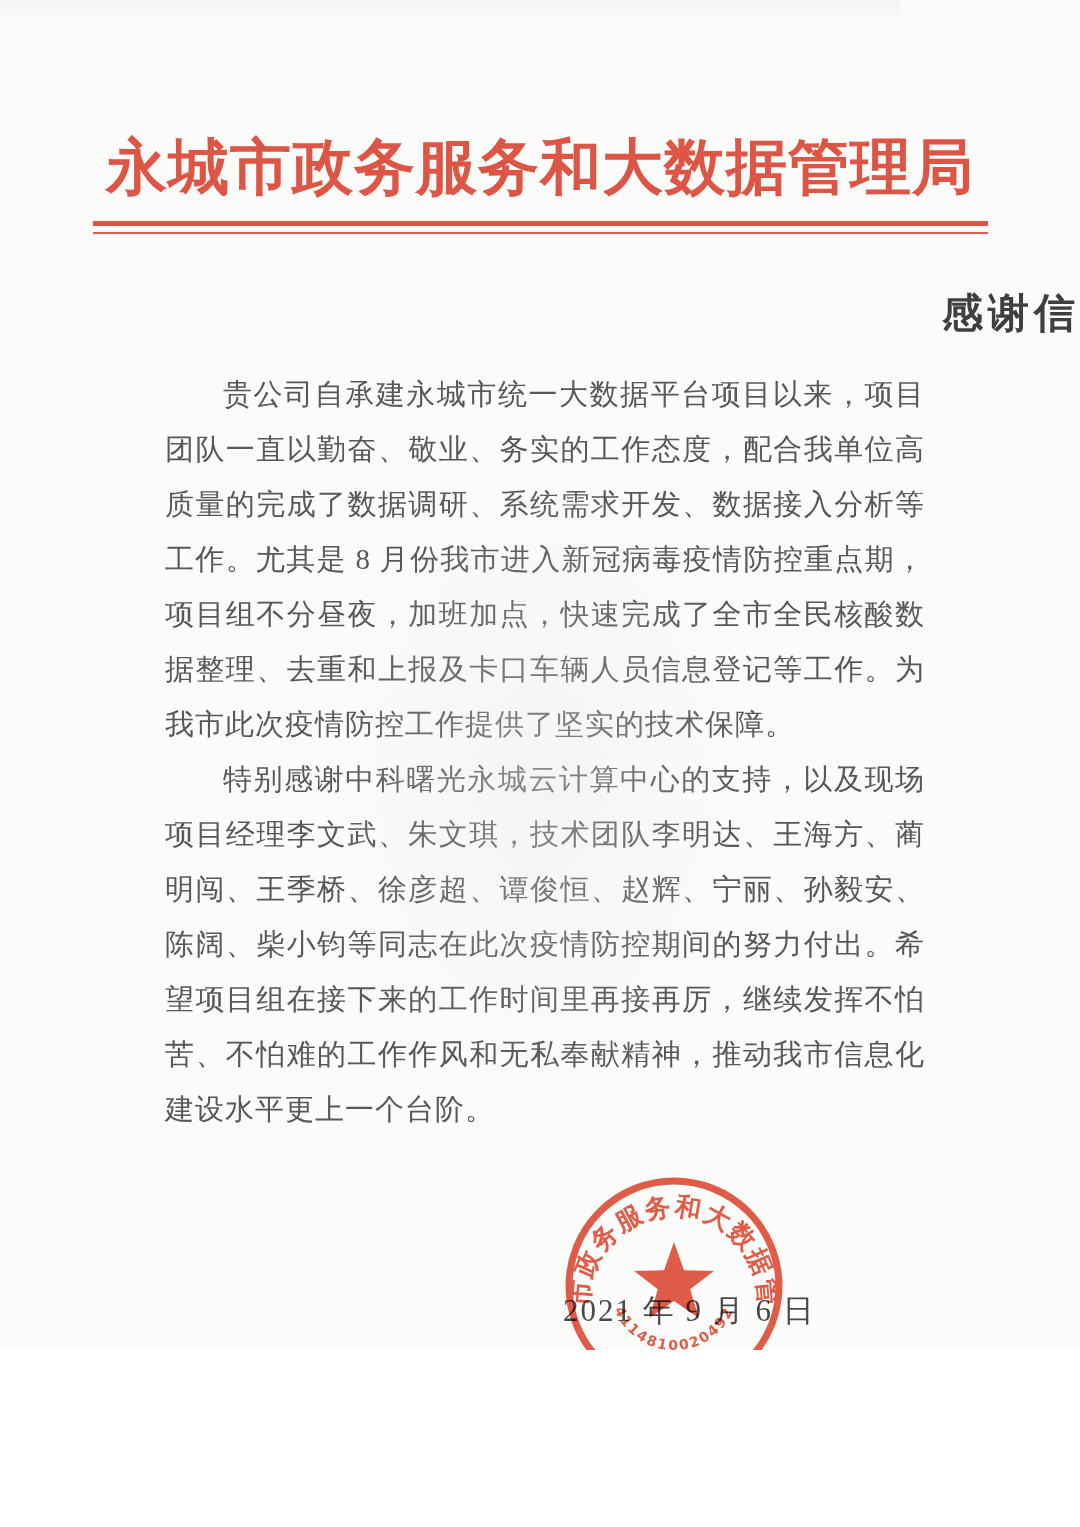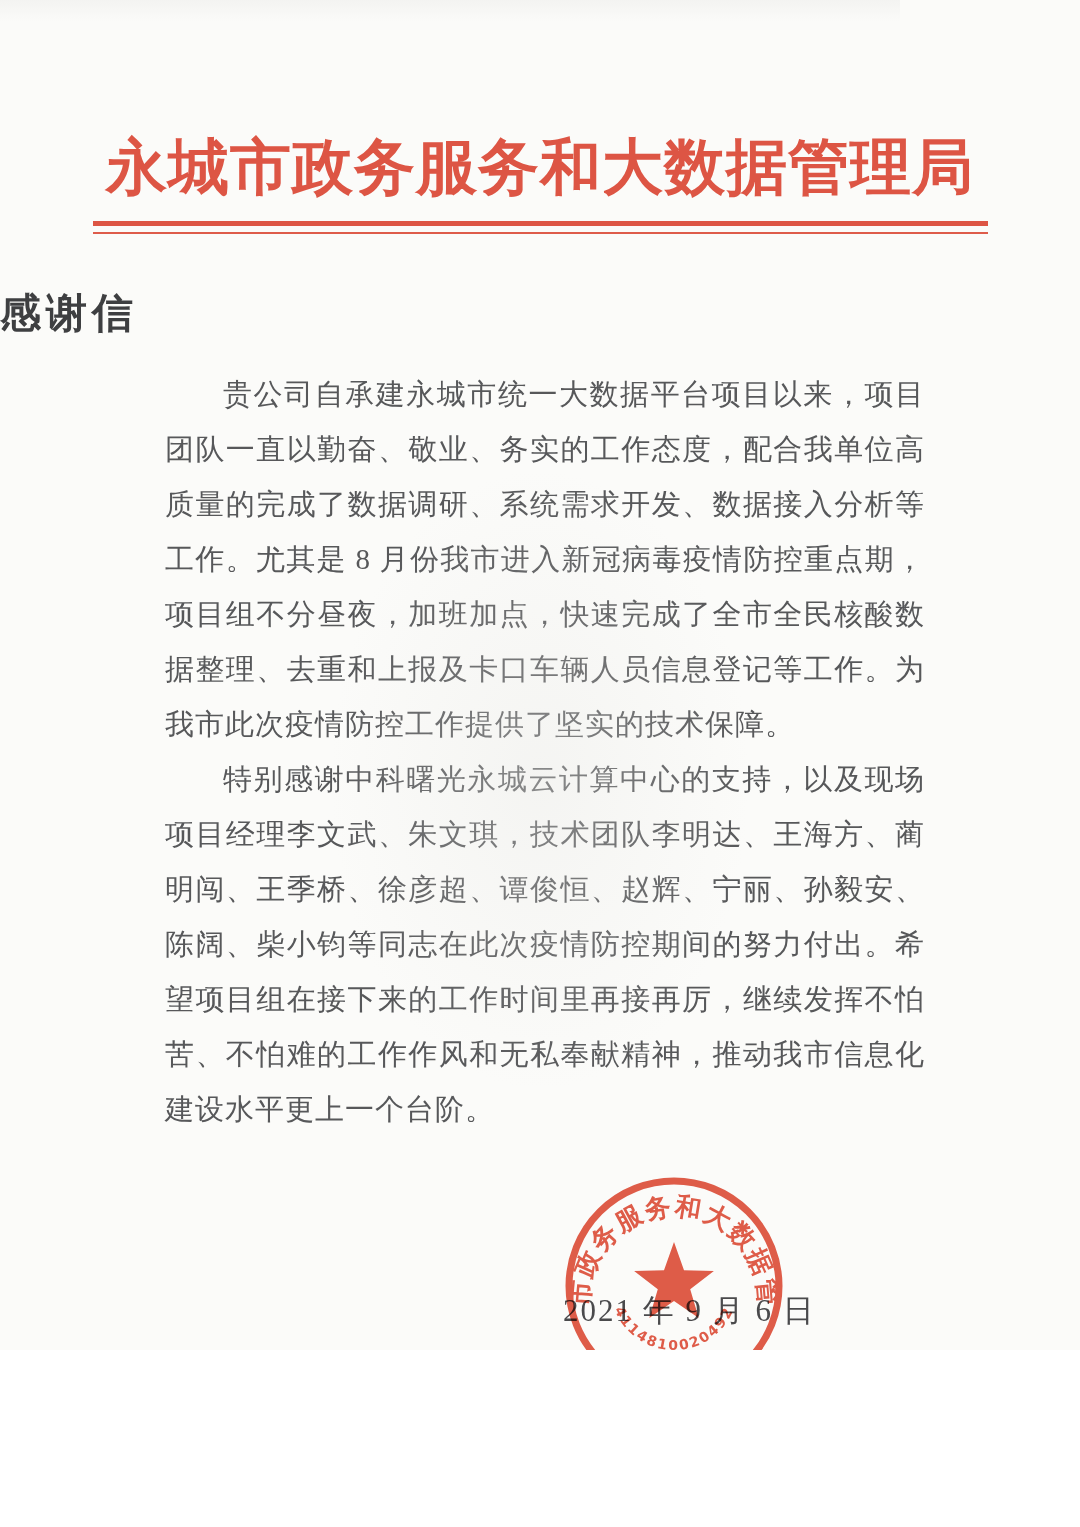--- a/index.html
+++ b/index.html
@@ -50,21 +50,21 @@
     background: #dd5544;
   }
   .header-rule .line-thin {
     height: 2px;
     margin-top: 6px;
     background: #de5c4b;
   }
 
   .letter-title {
     margin: 52px 0 0 0;
-    text-align: left;
+    text-align: right;
     font-size: 41px;
     font-weight: 600;
     letter-spacing: 5px;
     color: #3e3f41;
   }
 
   .letter-body {
     margin: 26px 155px 0 165px; 
     color: #57585a;
   }

